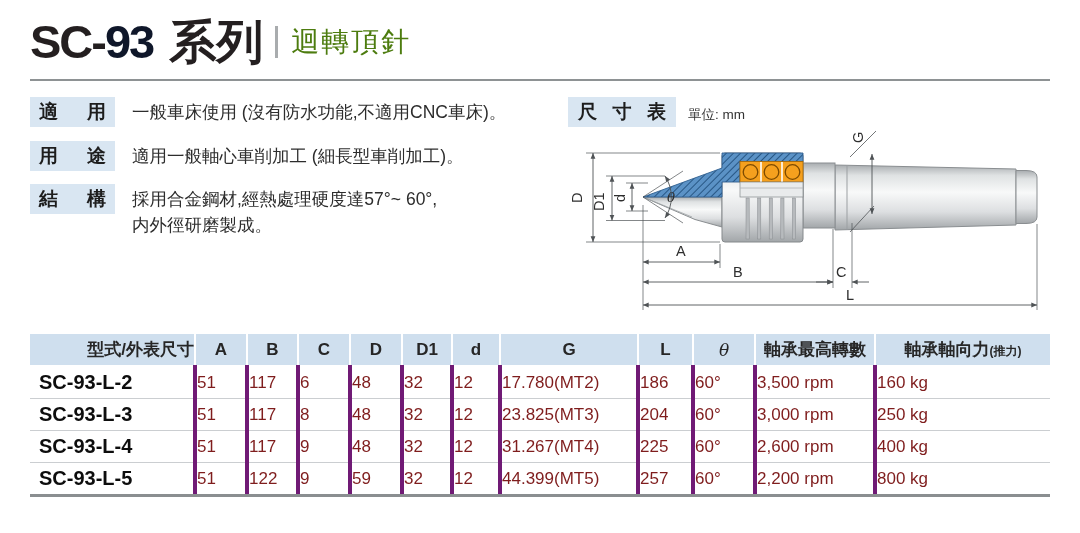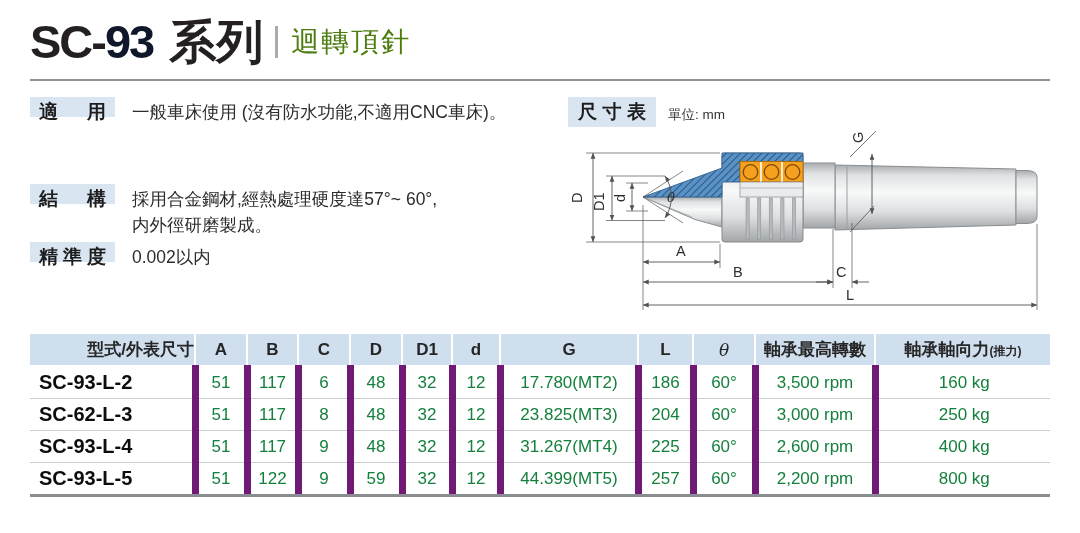--- a/index.html
+++ b/index.html
@@ -11,48 +11,48 @@
   .title-row{position:absolute;left:30px;top:18px;display:flex;align-items:center;}
   .t-black{font-size:47px;font-weight:800;color:#241f20;letter-spacing:-2px;line-height:1;}
   .t-blue{font-size:47px;font-weight:800;letter-spacing:-2px;line-height:1;}
   .t-cjk{letter-spacing:0;margin-left:16px;}
   .t-div{width:3px;height:32px;background:#a9acae;margin:0 13px 0 12px;}
   .t-sub{font-size:28px;font-weight:500;color:#4d7c0f;letter-spacing:2px;}
   .rule{position:absolute;left:30px;top:79px;width:1020px;height:2px;background:#8e9294;}
 
   
   .spec-row{position:absolute;left:30px;display:flex;align-items:flex-start;}
-  .spec-label{display:block;width:85px;height:20px;line-height:30px;background:#d9e6f2;
+  .spec-label{display:block;width:85px;height:30px;line-height:30px;background:#d9e6f2;
               color:#1d1d1d;font-size:19px;font-weight:700;padding:0 9px;box-sizing:border-box;
               text-align:justify;text-align-last:justify;}
   .spec-text{font-size:17.5px;color:#2d2d2d;margin-left:17px;line-height:26px;
              padding-top:2px;white-space:pre-line;}
 
   
   .size-row{position:absolute;left:568px;top:97px;display:flex;align-items:center;}
-  .size-label{display:block;width:88px;height:30px;line-height:30px;background:#d9e6f2;
+  .size-label{display:block;width:108px;height:30px;line-height:30px;background:#d9e6f2;
               color:#1d1d1d;font-size:19px;font-weight:700;padding:0 10px;box-sizing:border-box;
               text-align:justify;text-align-last:justify;}
   .size-unit{font-size:13.5px;color:#333;margin-left:12px;margin-top:6px;}
 
   
   .drawing{position:absolute;left:570px;top:125px;width:490px;height:190px;}
   .dim-text{font-size:14.5px;fill:#2e2e2e;font-family:"Liberation Sans","DejaVu Sans",sans-serif;}
   .dim-theta{font-size:13.5px;font-style:italic;font-family:"DejaVu Serif",serif;fill:#2e2e2e;}
 
   
   .spec-table-wrap{position:absolute;left:30px;top:334px;width:1020px;border-bottom:3px solid #8a8e90;}
   table{border-collapse:collapse;table-layout:fixed;width:1020px;}
   thead th{background:#cfdfee;height:31px;font-size:17px;font-weight:600;color:#262626;
            border-left:2px solid #ffffff;text-align:center;padding:0;border-bottom:2px solid #fff;}
   thead th:first-child{border-left:none;text-align:right;padding-left:11px;}
   thead .theta{font-style:italic;font-family:"DejaVu Serif",serif;font-weight:500;}
   thead .small-hdr{font-size:12px;font-weight:600;}
-  tbody td{height:31px;text-align:center;font-size:17px;color:#15803d;
-           border-left:7px solid #701a75;padding:0;}
+  tbody td{height:31px;font-size:17px;color:#7f1d1d;
+           border-left:4px solid #701a75;padding:0;}
   tbody td:first-child{border-left:none;text-align:left;padding-left:9px;
            font-size:20px;font-weight:800;color:#0d0d0d;letter-spacing:0;}
   tbody tr + tr td{border-top:1px solid #cbced1;}
 </style>
 </head>
 <body>
 
 <div class="page">
 
   <div class="title-row">
@@ -61,28 +61,28 @@
     <span class="t-black t-cjk">系列</span>
     <span class="t-div"></span>
     <span class="t-sub">迴轉頂針</span>
   </div>
   <div class="rule"></div>
 
   <div class="spec-row" style="top:97px;">
     <span class="spec-label">適用</span>
     <span class="spec-text">一般車床使用 (沒有防水功能,不適用CNC車床)。</span>
   </div>
+  <div class="spec-row" style="top:141px;">
+    <span class="spec-label">用途</span>
+    <span class="spec-text">適用一般軸心車削加工 (細長型車削加工)。</span>
+  </div>
   <div class="spec-row" style="top:184px;">
     <span class="spec-label">結構</span>
     <span class="spec-text">採用合金鋼材,經熱處理硬度達57°~ 60°,
 内外徑研磨製成。</span>
-  </div>
-  <div class="spec-row" style="top:242px;">
-    <span class="spec-label">精準度</span>
-    <span class="spec-text">0.002以内</span>
   </div>
 
   <div class="size-row">
     <span class="size-label">尺寸表</span>
     <span class="size-unit">單位: mm</span>
   </div>
 
   <svg class="drawing" viewBox="0 0 490 190">
     <defs>
       <linearGradient id="metal" x1="0" y1="0" x2="0" y2="1">
@@ -211,21 +211,21 @@
           <td>48</td>
           <td>32</td>
           <td>12</td>
           <td>17.780(MT2)</td>
           <td>186</td>
           <td>60°</td>
           <td>3,500 rpm</td>
           <td>160 kg</td>
         </tr>
         <tr>
-          <td>SC-62-L-3</td>
+          <td>SC-93-L-3</td>
           <td>51</td>
           <td>117</td>
           <td>8</td>
           <td>48</td>
           <td>32</td>
           <td>12</td>
           <td>23.825(MT3)</td>
           <td>204</td>
           <td>60°</td>
           <td>3,000 rpm</td>

